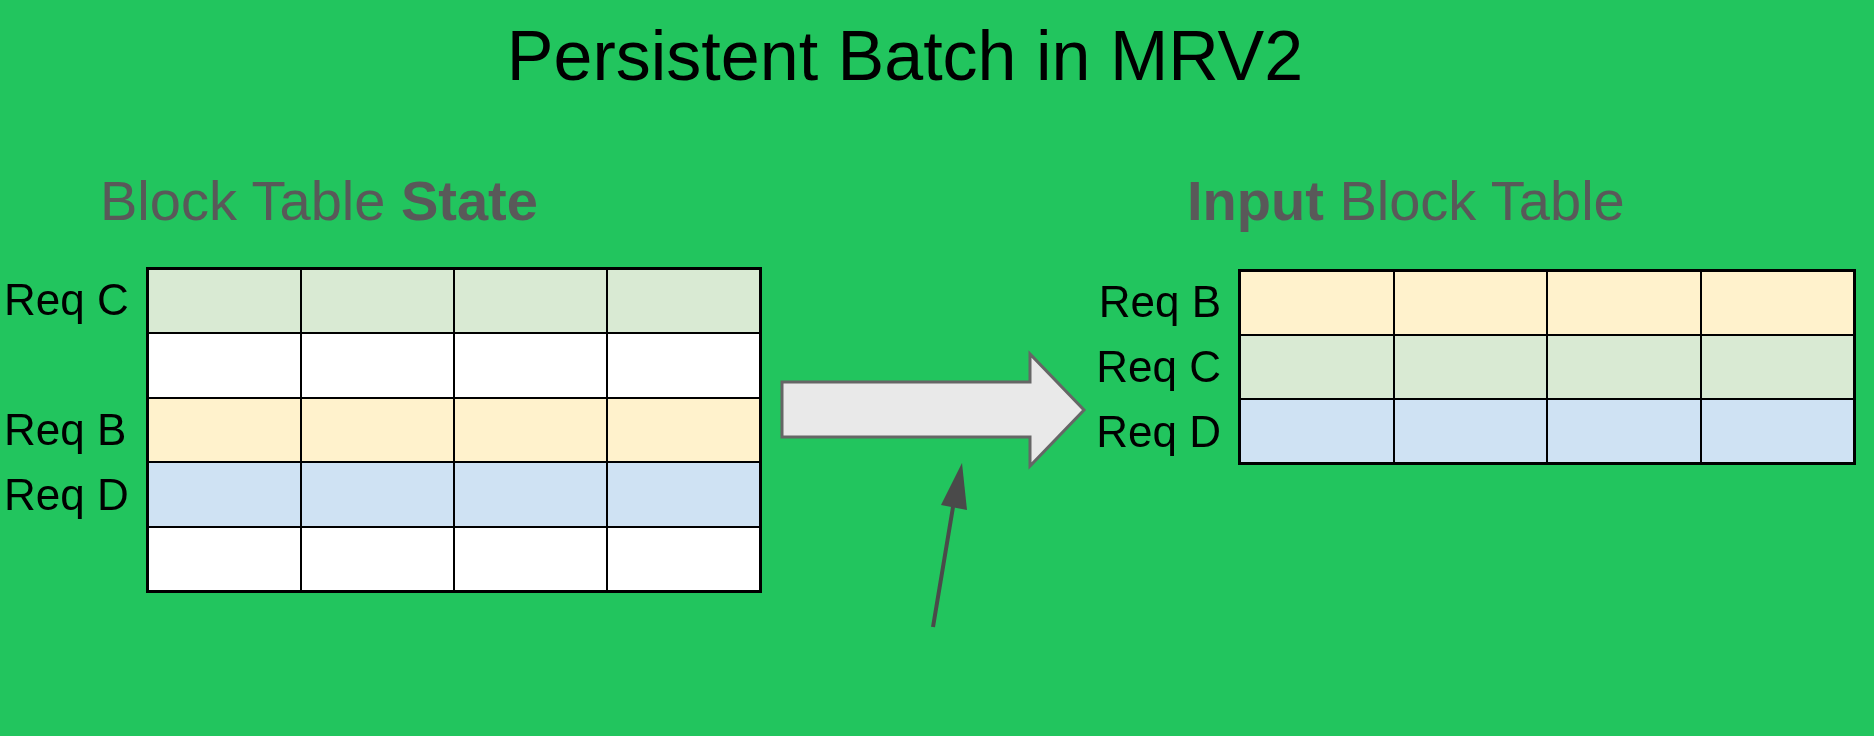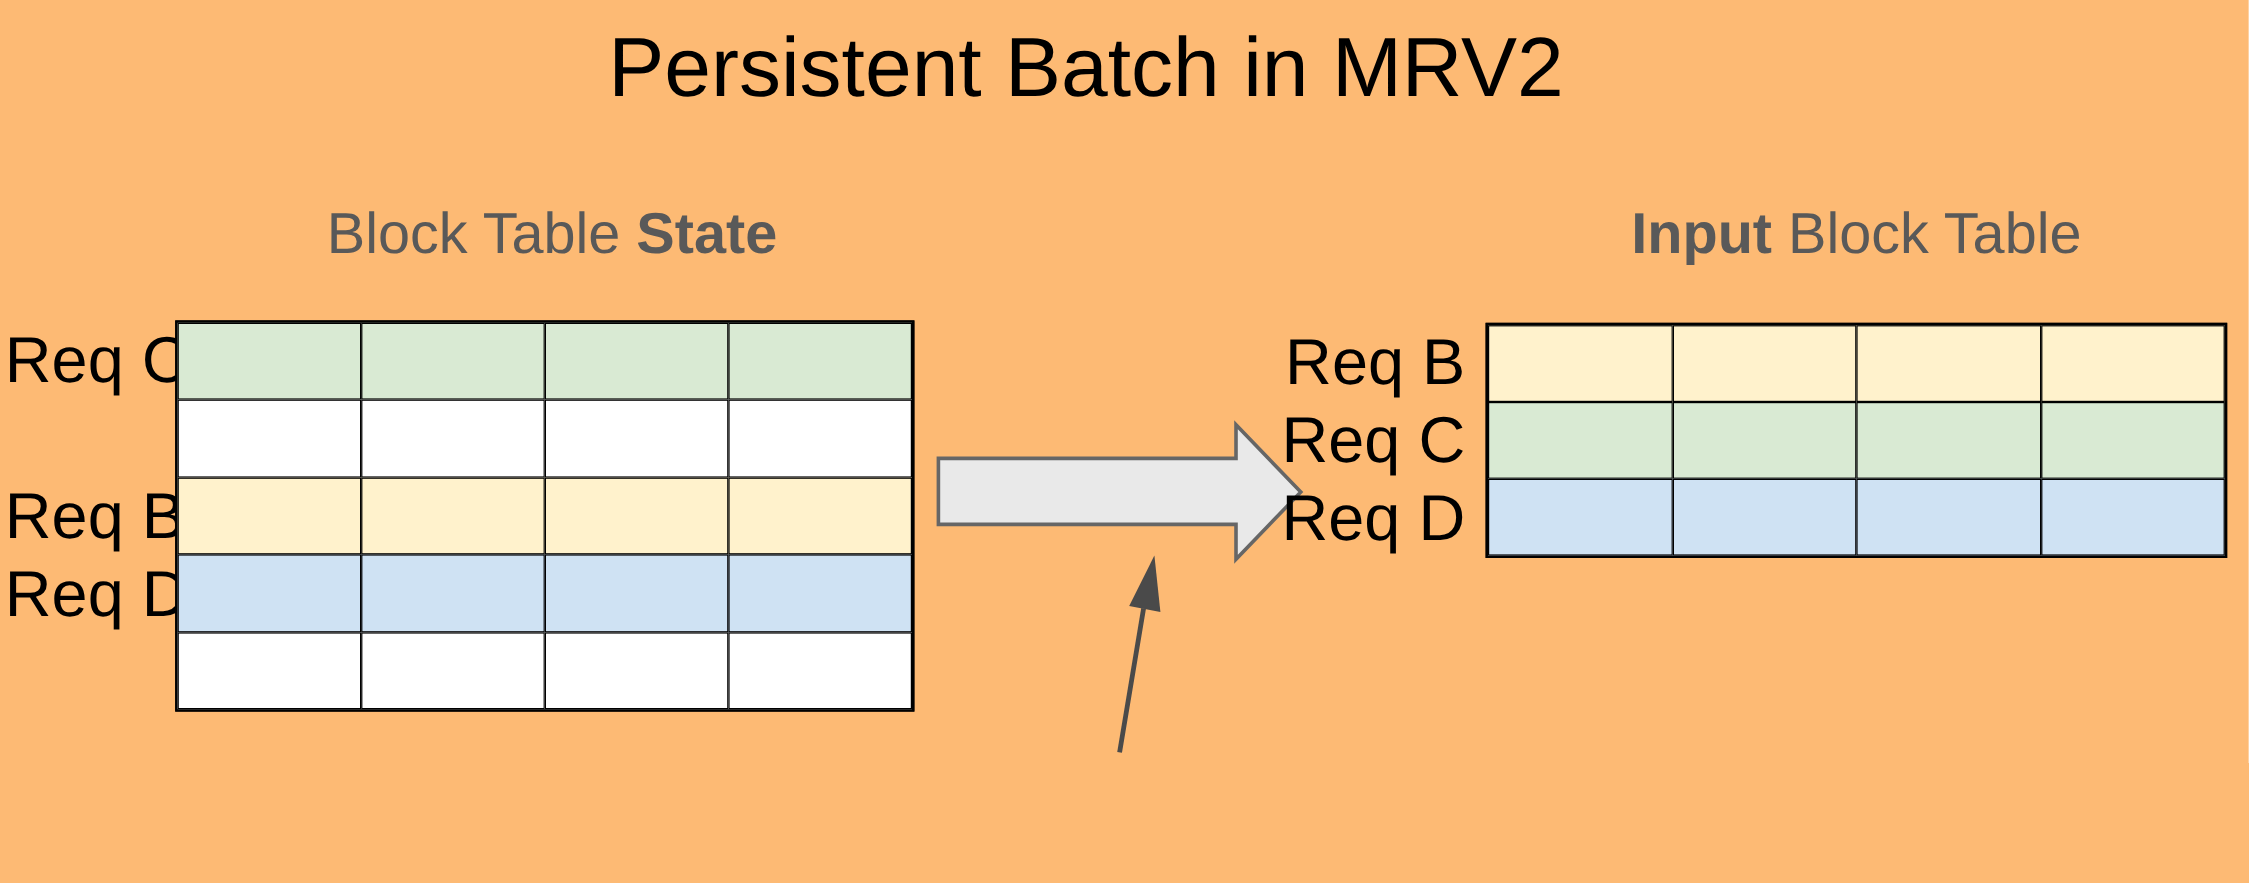--- a/index.html
+++ b/index.html
@@ -1,39 +1,38 @@
 <!DOCTYPE html>
 <html><head>
 <meta charset="utf-8">
 <style>
   html, body { margin: 0; padding: 0; background: #ffffff; }
   .canvas {
     position: relative;
     width: 1874px;
     height: 736px;
-    background: #fdba74;
+    background: #22c55e;
     overflow: hidden;
     font-family: "Liberation Sans", sans-serif;
     color: #000000;
   }
   .title {
     position: absolute;
     left: 0; top: 18px; width: 1810px;
     text-align: center;
     font-size: 70px;
     line-height: 1.1;
     color: #000000;
     white-space: nowrap;
   }
   .heading {
     position: absolute;
     top: 170px;
     width: 720px;
-    text-align: center;
-    font-size: 48px;
+    font-size: 56px;
     line-height: 1.1;
     color: #595959;
     white-space: nowrap;
   }
   .heading-left  { left: 100px; }
   .heading-right { left: 1187px; }
   .heading .hl { font-weight: 700; }
   .block-table {
     position: absolute;
     display: grid;
@@ -44,21 +43,21 @@
   .block-table .cell {
     border: 1.5px solid #000000;
     background: #ffffff;
   }
   .table-left  { left: 146px;  top: 267px; width: 616px; height: 326px; }
   .table-right { left: 1238px; top: 269px; width: 618px; height: 196px; }
   .labels {
     position: absolute;
     display: flex;
     flex-direction: column;
-    font-size: 54px;
+    font-size: 44px;
     color: #000000;
   }
   .labels .row-label {
     flex: 1;
     display: flex;
     align-items: center;
     white-space: nowrap;
   }
   .labels-left  { left: 0px;    top: 267px; width: 140px; height: 326px; }
   .labels-left .row-label { justify-content: flex-start; padding-left: 4px; }

